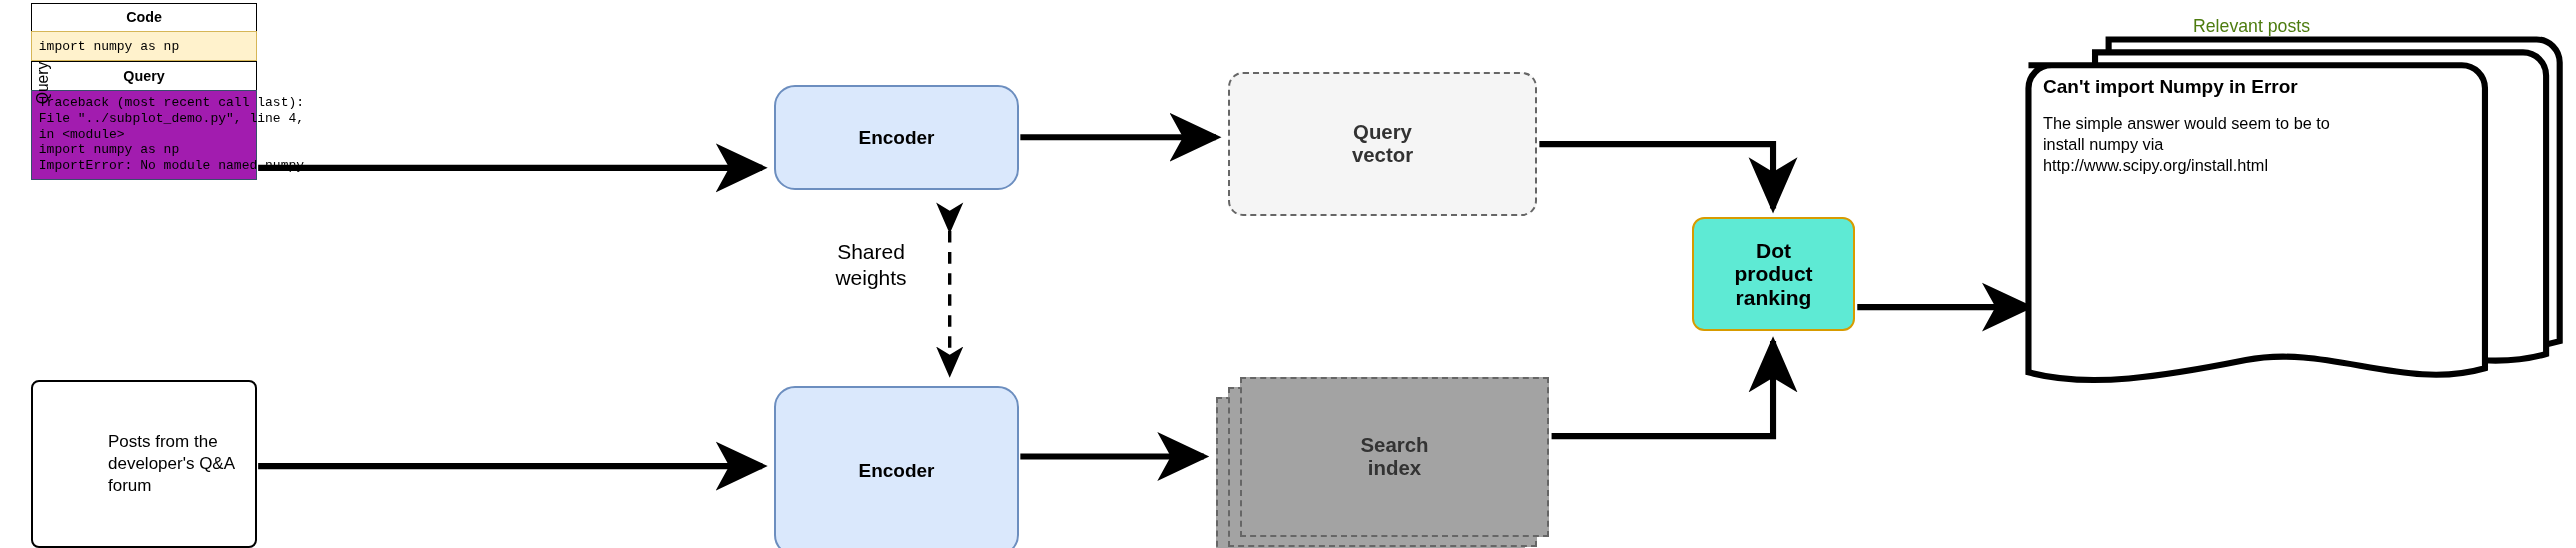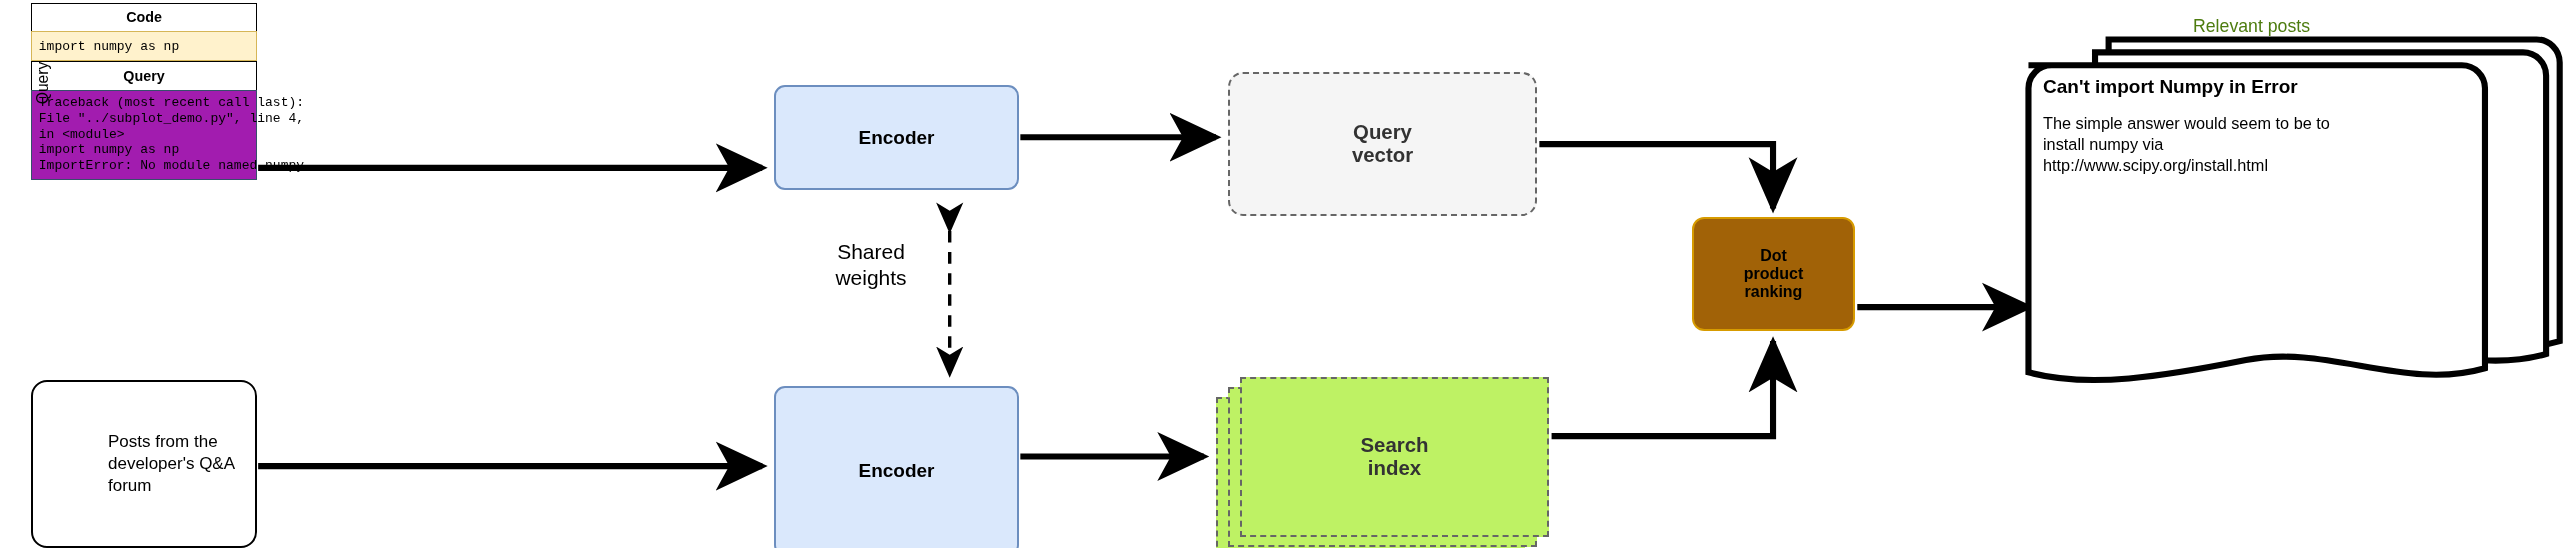--- a/index.html
+++ b/index.html
@@ -24,47 +24,47 @@
             padding:4.1px 6.8px 5.4px 6.8px;
             font-family:"Liberation Mono",monospace;font-size:13px;line-height:1.22;color:#000;}
   .qerrbody div{white-space:pre;}
 
   .querylabel{position:absolute;left:-12.2px;top:71px;width:48px;
               transform:rotate(-90deg);transform-origin:center center;
               font-size:15.6px;color:#000;text-align:center;}
 
   
   .corpus{position:absolute;left:31px;top:380px;width:226px;height:168px;
-          box-sizing:border-box;border:2.7px solid #000;border-radius:16px;background:#fff;
+          box-sizing:border-box;border:2.7px solid #000;border-radius:8px;background:#fff;
           display:flex;align-items:center;}
   .corpus .db{width:75px;flex:0 0 75px;display:flex;align-items:center;justify-content:center;}
   .corpus .ctext{font-size:17px;line-height:1.30;color:#000;padding-right:6.8px;}
 
   
   .enc{position:absolute;box-sizing:border-box;background:#dae8fc;border:2px solid #6c8ebf;
-       border-radius:11px;font-weight:bold;font-size:19px;color:#000;}
+       border-radius:21px;font-weight:bold;font-size:19px;color:#000;}
   #enc-q{left:774px;top:85px;width:245px;height:105px;}
   #enc-d{left:774px;top:386px;width:245px;height:170px;}
 
   
   .vec{position:absolute;box-sizing:border-box;background:#f5f5f5;
        border:2.7px dashed #666666;font-weight:bold;font-size:20.4px;color:#333333;
        line-height:1.14;}
   #vec-query{left:1228px;top:72px;width:309px;height:144px;border-radius:15px;}
-  .stack-card{position:absolute;box-sizing:border-box;background:#bef264;
+  .stack-card{position:absolute;box-sizing:border-box;background:#a3a3a3;
               border:2.7px dashed #666666;}
   #idx-a{left:1216px;top:397px;width:309px;height:160px;}
   #idx-b{left:1228px;top:387px;width:309px;height:160px;}
   #idx-c{left:1240px;top:377px;width:309px;height:160px;
          font-weight:bold;font-size:20.4px;color:#333333;line-height:1.14;}
 
   
   #dot{position:absolute;left:1692px;top:217px;width:163px;height:114px;
-       box-sizing:border-box;background:#a16207;border:2.7px solid #d79b00;border-radius:12.2px;
-       font-weight:bold;font-size:16px;color:#000;line-height:1.12;}
+       box-sizing:border-box;background:#5eead4;border:2.7px solid #d79b00;border-radius:12.2px;
+       font-weight:bold;font-size:21px;color:#000;line-height:1.12;}
 
   
   #posts-title{left:2193px;top:16.3px;font-size:17.7px;color:#4d7c0f;}
   #post-card-text{position:absolute;left:2043px;top:76px;width:292px;}
   #post-card-text .ttl{font-weight:bold;font-size:19px;color:#000;margin-bottom:15px;
                        white-space:nowrap;}
   #post-card-text .bdy{font-size:16.3px;color:#000000;line-height:1.28;}
 
   
   #shared{left:830px;top:239px;font-size:21px;color:#000;line-height:1.22;text-align:center;

